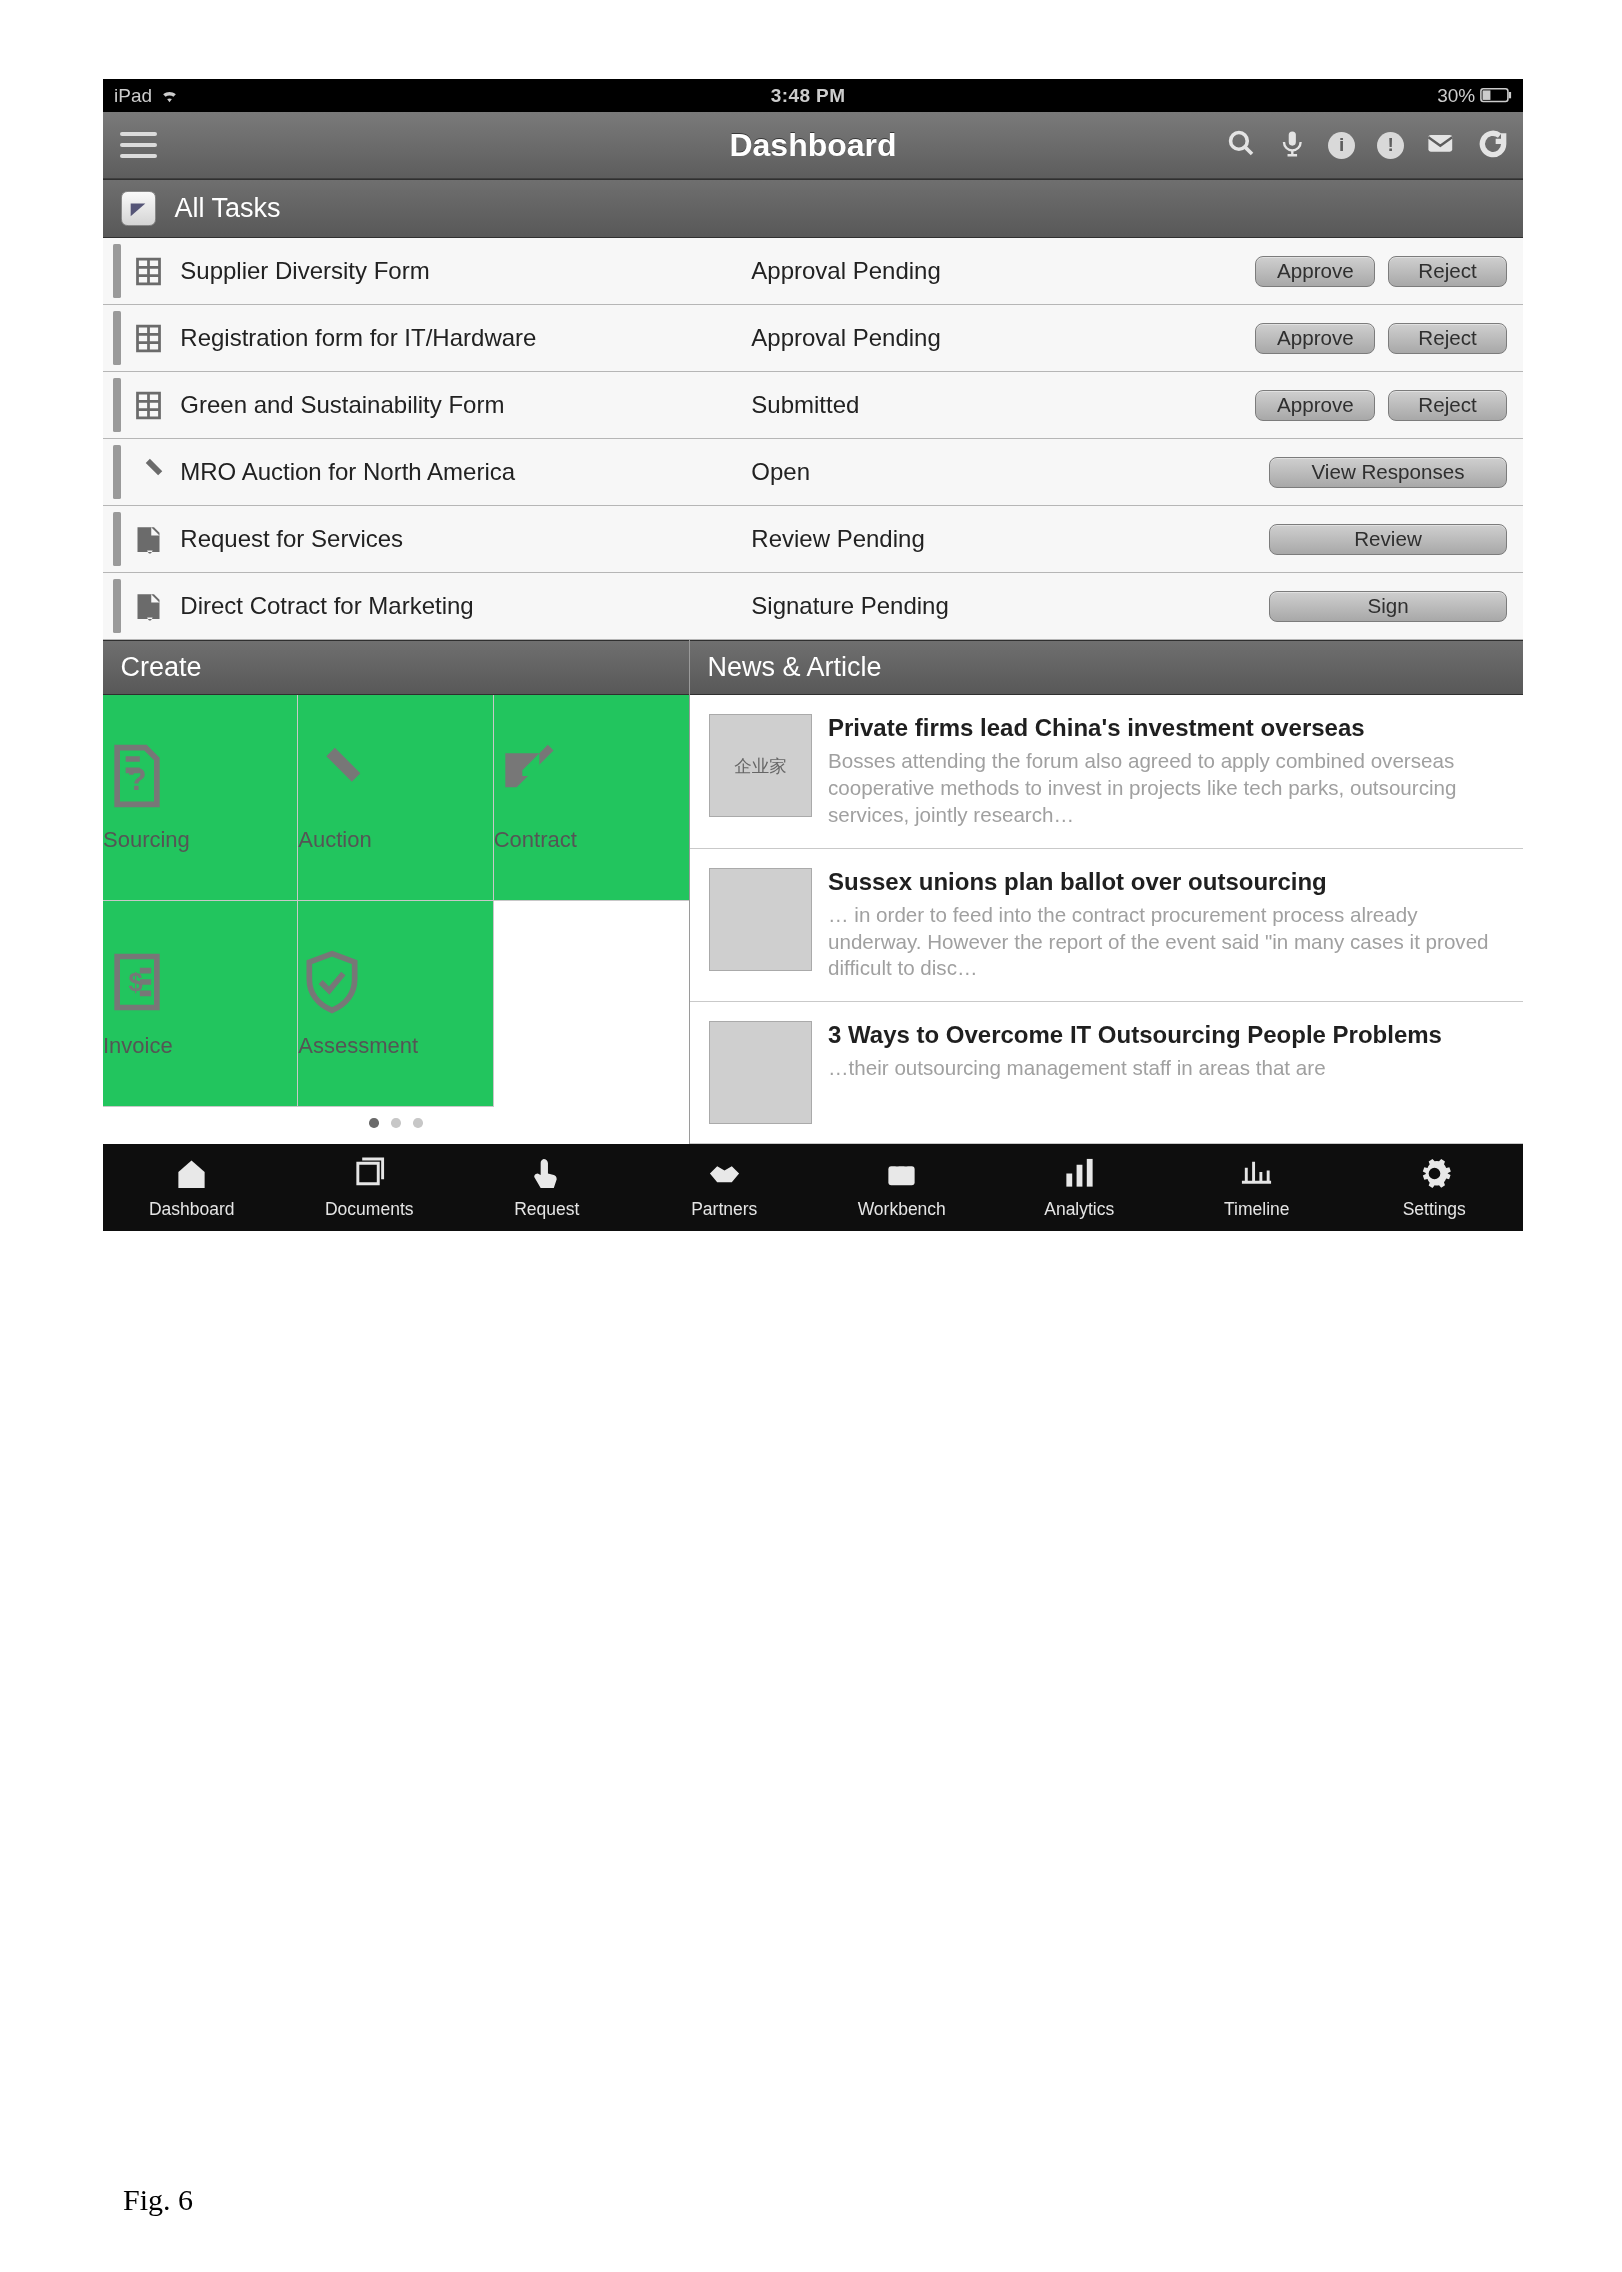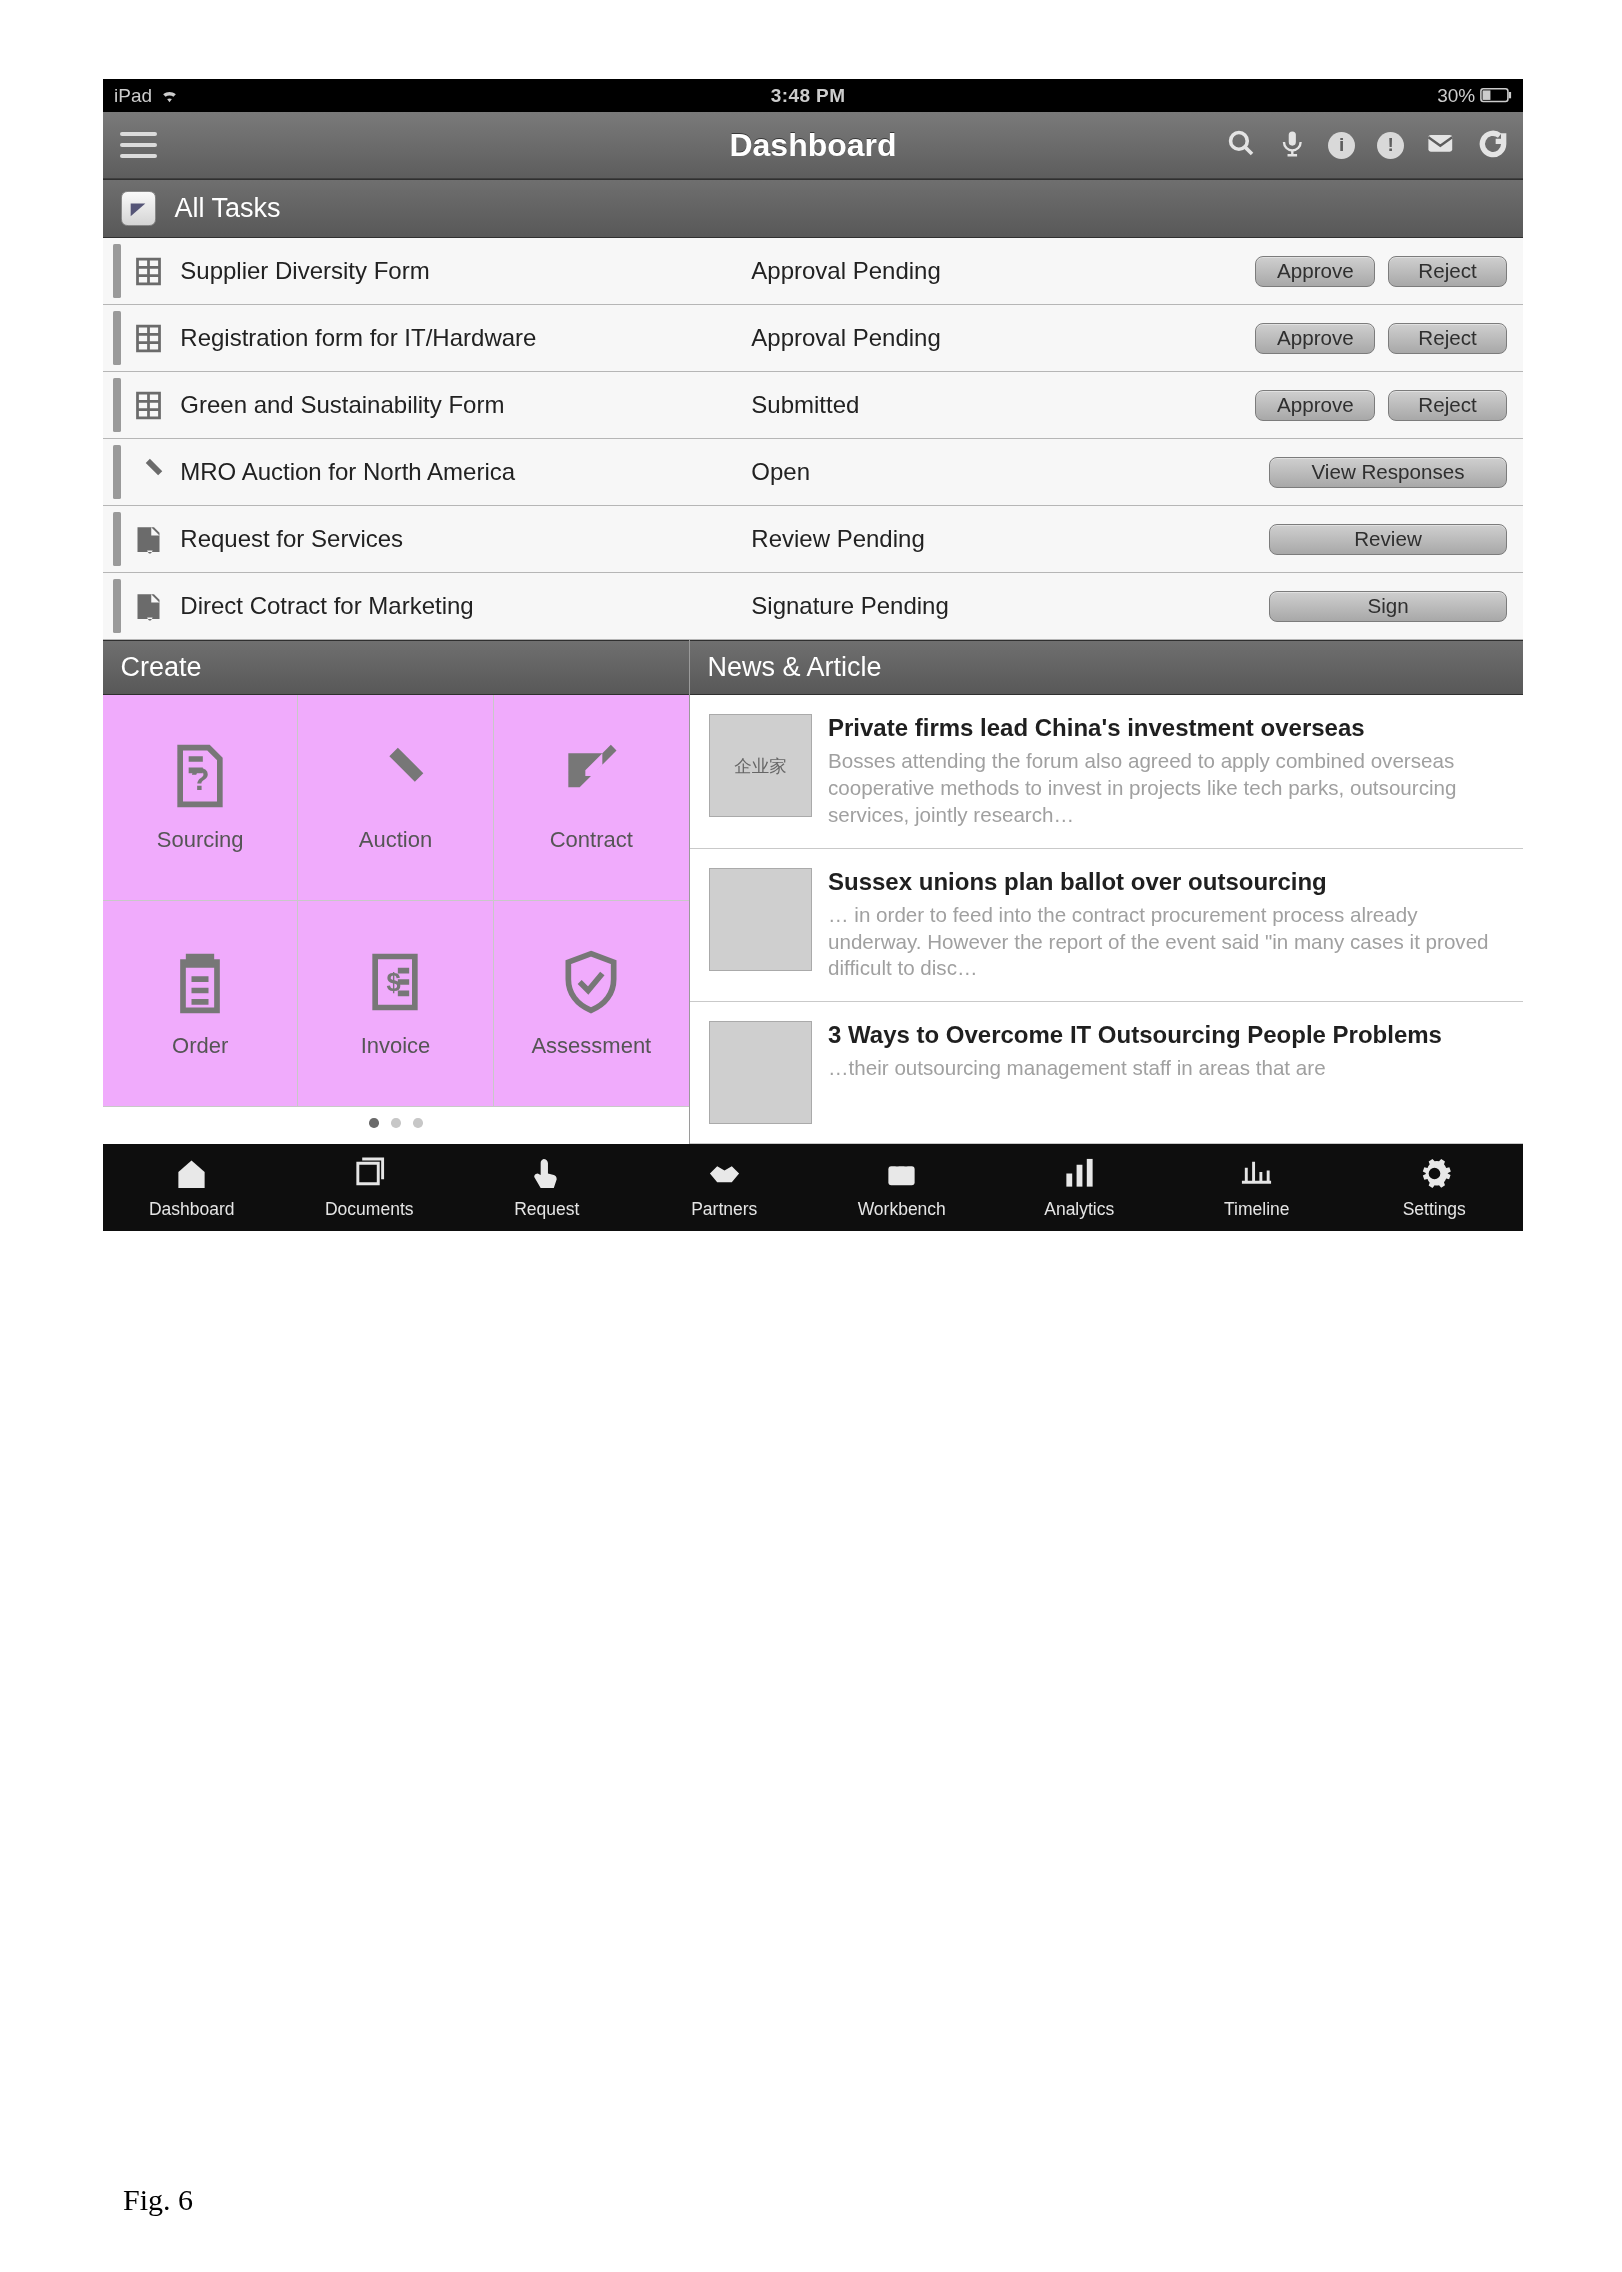--- a/index.html
+++ b/index.html
@@ -128,24 +128,24 @@
     border-bottom:0.8px solid #2f2f2f;
   }
 
   
   .create-panel{ width:587px; border-right:1.6px solid #9a9a9a; background:#fff;}
   .create-grid{ display:grid; grid-template-columns:repeat(3,1fr); }
   .create-tile{
     height:206px;
     border-right:0.8px solid #c8c8c8;
     border-bottom:0.8px solid #c8c8c8;
-    display:flex; flex-direction:column; align-items:center; justify-content:center;
+    display:flex; flex-direction:column; justify-content:center;
     gap:14.3px;
     color:#6e6e6e;
-    background:#f0abfc;
+    background:#22c55e;
   }
   .create-tile:nth-child(3n){ border-right:none;}
   .create-tile svg{ width:68px; height:68px; fill:#777; }
   .create-tile .tile-label{ font-size:22px; color:#555;}
   .page-dots{
     height:32px; display:flex; align-items:center; justify-content:center; gap:12.7px;
     background:#fff;
   }
   .page-dots .dot{ width:9.5px; height:9.5px; border-radius:50%; background:#c7c7c7;}
   .page-dots .dot.active{ background:#6a6a6a;}
@@ -445,26 +445,20 @@
     <span class="tile-label">Auction</span>
           </div>
           <div class="create-tile">
     <span><svg viewBox="0 0 86 86" width="68" height="68">
                 <use href="#ic-pen-paper"></use>
               </svg></span>
     <span class="tile-label">Contract</span>
           </div>
           <div class="create-tile">
     <span><svg viewBox="0 0 86 86" width="68" height="68">
-                <use href="#ic-clipboard"></use>
-              </svg></span>
-    <span class="tile-label">Order</span>
-          </div>
-          <div class="create-tile">
-    <span><svg viewBox="0 0 86 86" width="68" height="68">
                 <use href="#ic-invoice"></use>
               </svg></span>
     <span class="tile-label">Invoice</span>
           </div>
           <div class="create-tile">
     <span><svg viewBox="0 0 86 86" width="68" height="68">
                 <use href="#ic-shield-check"></use>
               </svg></span>
     <span class="tile-label">Assessment</span>
           </div>

